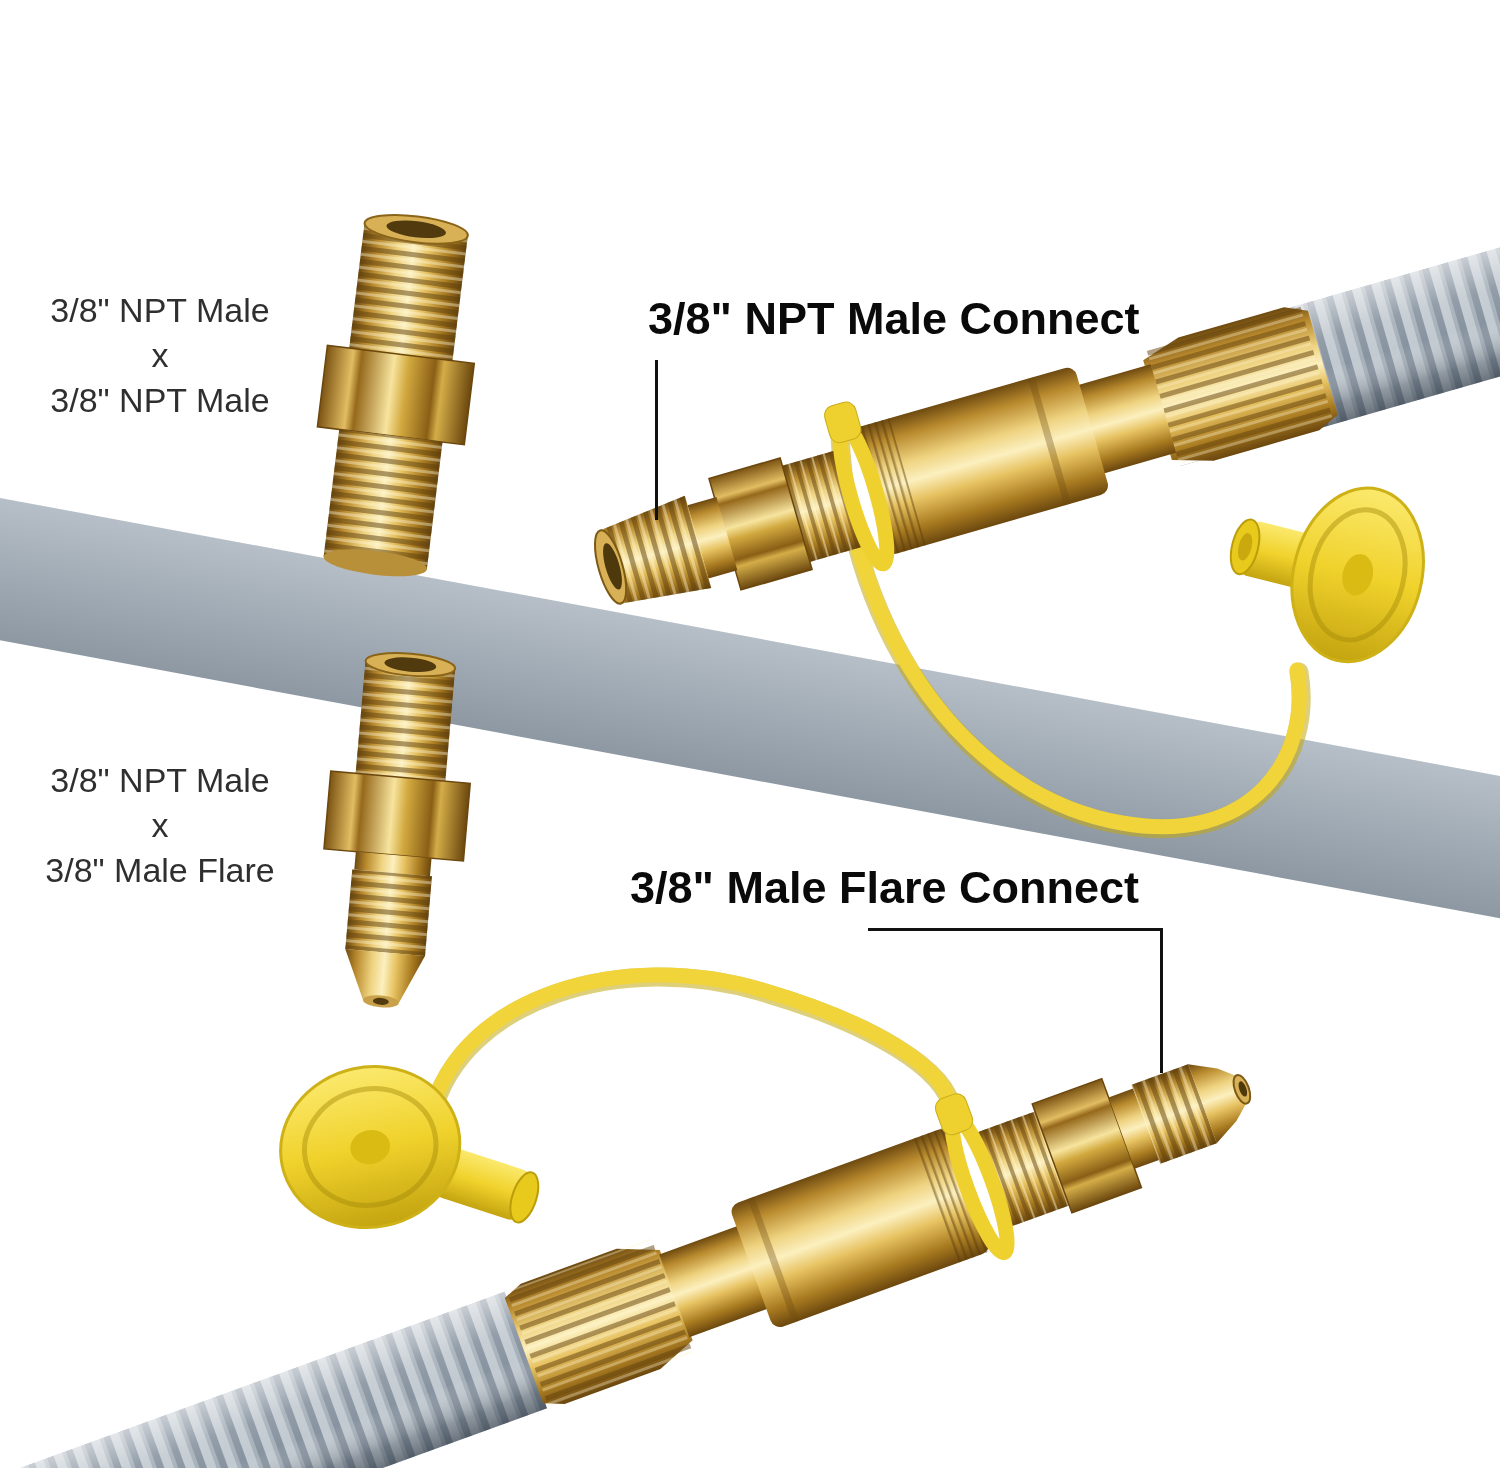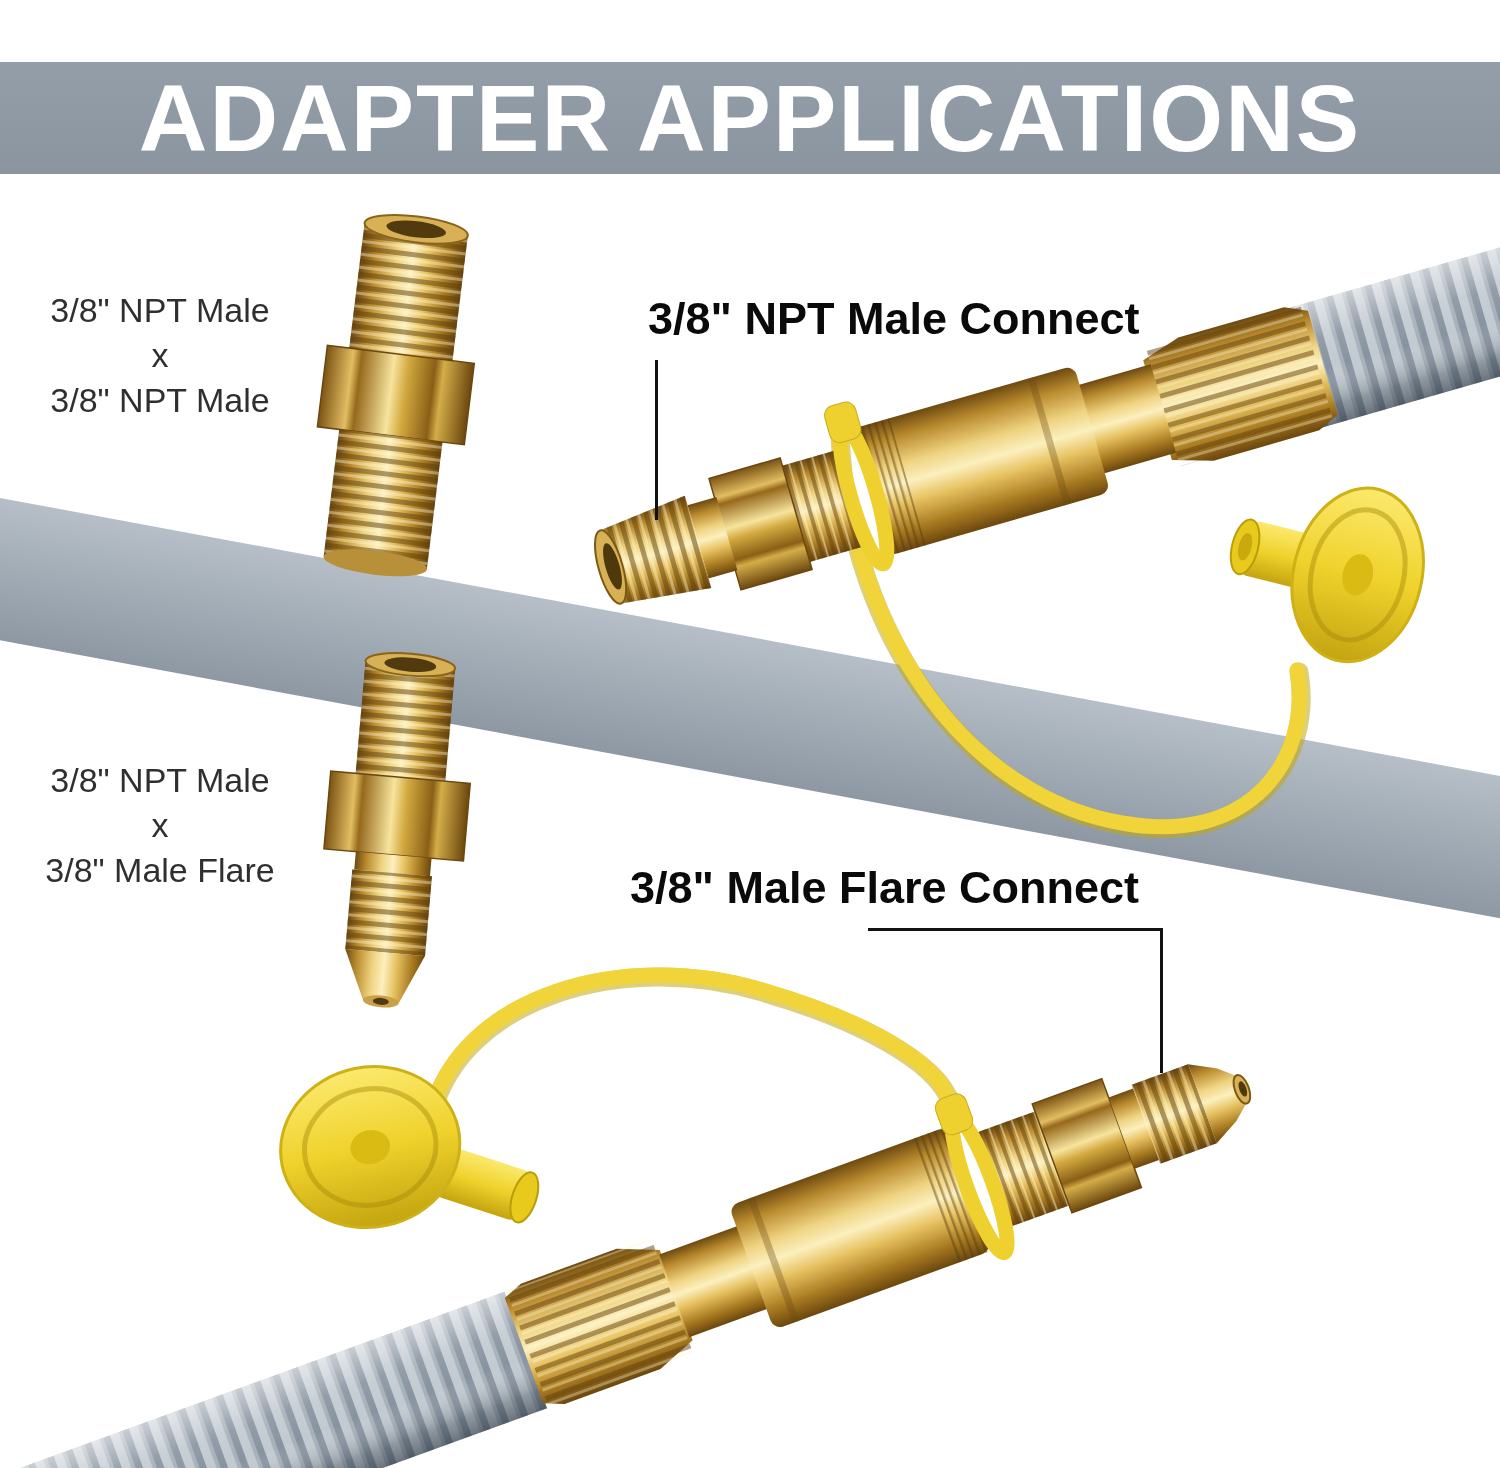--- a/index.html
+++ b/index.html
@@ -94,23 +94,20 @@
       <pattern id="knurl" width="7" height="7" patternUnits="userSpaceOnUse">
         <rect width="2.5" height="7" fill="rgba(85,58,12,0.45)"></rect>
       </pattern>
       <pattern id="spline" width="15" height="15" patternUnits="userSpaceOnUse">
         <rect width="15" height="5" fill="rgba(100,66,12,0.5)"></rect>
         <rect y="7" width="15" height="3" fill="rgba(255,246,210,0.35)"></rect>
       </pattern>
     </defs>
   </svg>
 
-  <div class="header-band">
-    <h1>ADAPTER APPLICATIONS</h1>
-  </div>
 
   <div class="diag-band"></div>
 
   <div class="adapter-label" style="left:20px;top:288px;width:280px;">
     <div>3/8" NPT Male</div>
     <div>x</div>
     <div>3/8" NPT Male</div>
   </div>
 
   <svg class="part" style="left:285px;top:212px;" width="230" height="390" viewBox="0 0 230 390">

